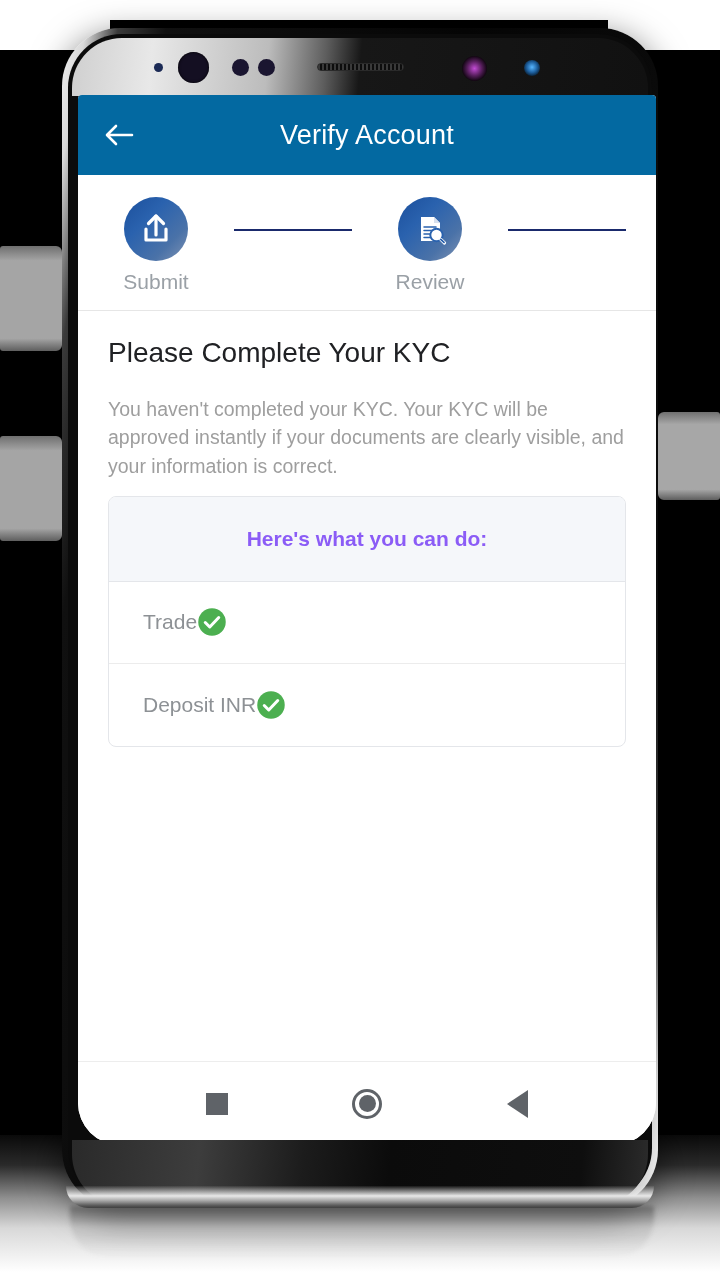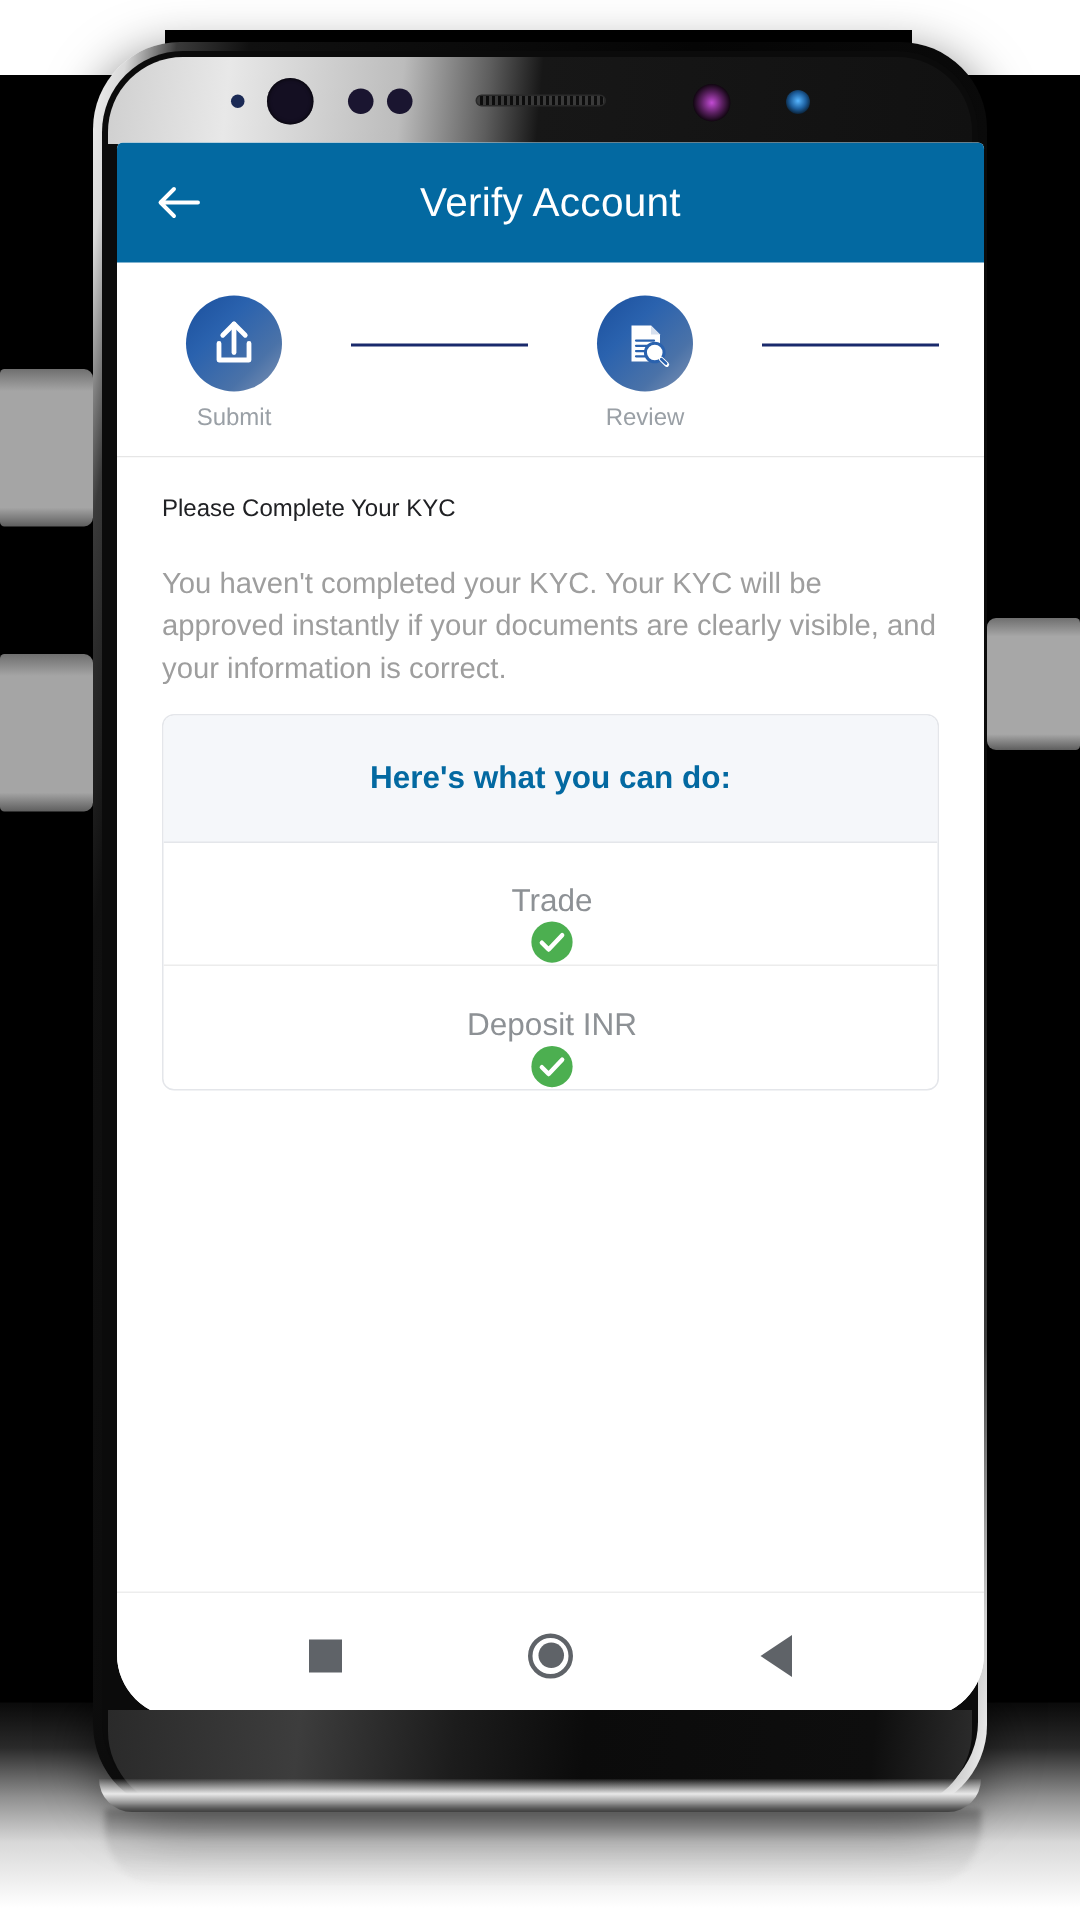--- a/index.html
+++ b/index.html
@@ -168,21 +168,21 @@
     width: 64px;
     height: 64px;
     border-radius: 50%;
     background: linear-gradient(135deg, #1b4f9c 0%, #2a62ae 35%, #4a72a8 72%, #7f93b4 100%);
     display: flex;
     align-items: center;
     justify-content: center;
   }
   .step-label {
     margin-top: 9px;
-    font-size: 16px;
+    font-size: 21px;
     color: #9aa0a6;
     font-weight: 400;
     white-space: nowrap;
   }
   .step-line {
     flex: 1 1 auto;
     height: 2px;
     background: #1a2a6c;
     margin-top: 32px;
     margin-left: 4px;
@@ -191,21 +191,21 @@
   }
 
   
   .content {
     flex: 1 1 auto;
     background: #ffffff;
     padding: 26px 30px 0 30px;
     overflow: hidden;
   }
   .kyc-title {
-    font-size: 16px;
+    font-size: 28px;
     color: #202124;
     font-weight: 400;
     margin-bottom: 26px;
   }
   .kyc-desc {
     font-size: 19.5px;
     line-height: 1.45;
     color: #9e9e9e;
     font-weight: 400;
     margin-bottom: 16px;
@@ -218,30 +218,29 @@
     overflow: hidden;
     background: #ffffff;
   }
   .card-head {
     background: #f5f7fa;
     border-bottom: 1px solid #e4e6ea;
     text-align: center;
     padding: 30px 10px;
     font-size: 21px;
     font-weight: bold;
-    color: #0369a1;
+    color: #8b5cf6;
   }
   .card-row {
     display: flex;
     align-items: center;
-    justify-content: flex-end;
+    justify-content: flex-start;
     padding: 0 32px 0 34px;
     height: 82px;
     border-bottom: 1px solid #ececec;
-    flex-direction: column;
   }
   .card-row:last-child { border-bottom: none; }
   .row-label {
     font-size: 21px;
     color: #8d9195;
     font-weight: 400;
   }
   .check-icon {
     width: 30px;
     height: 30px;

